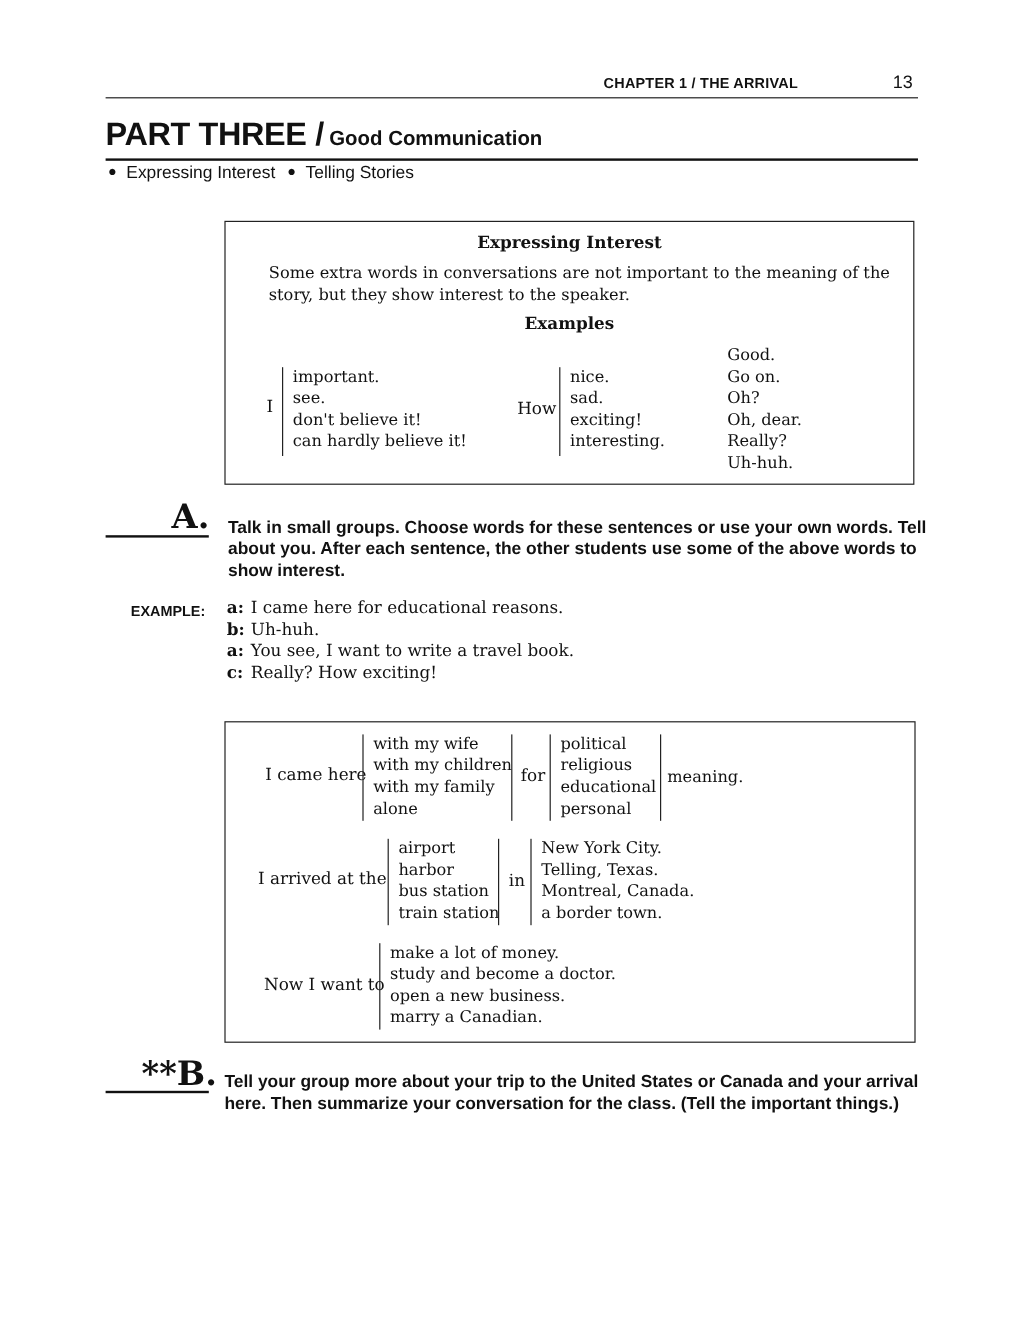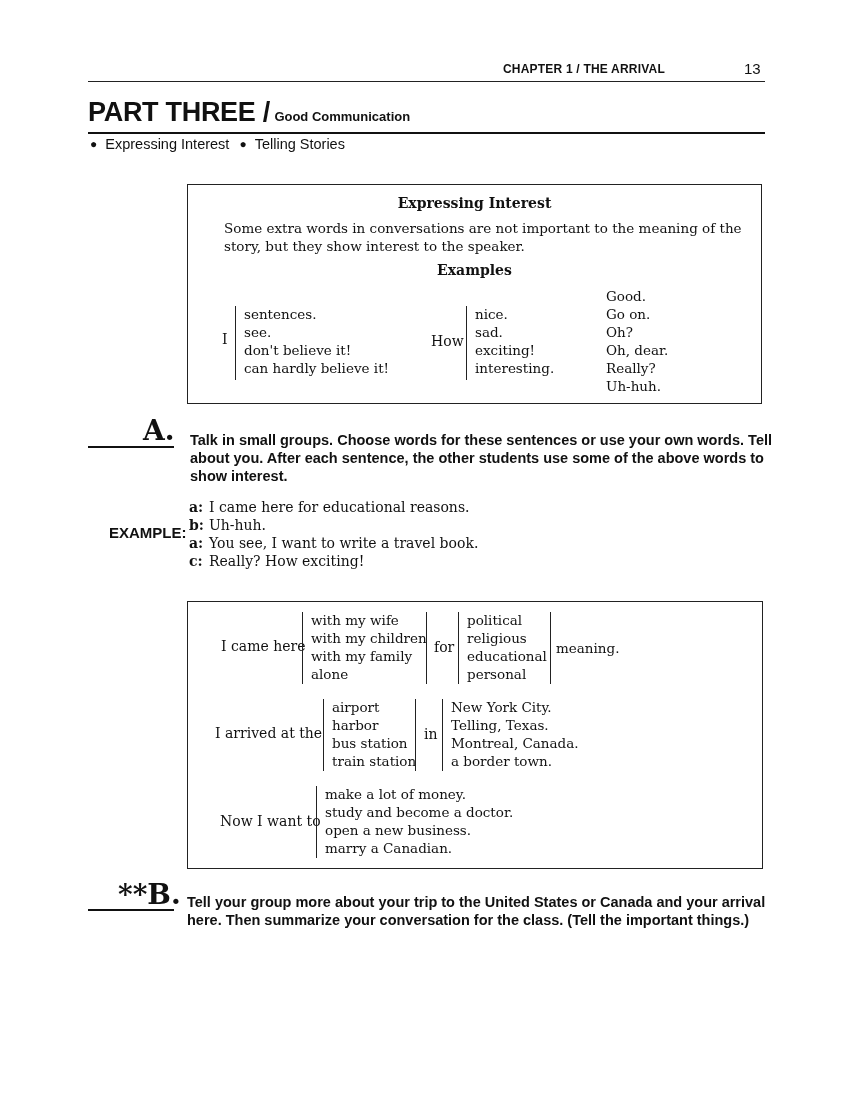--- a/index.html
+++ b/index.html
@@ -9,42 +9,42 @@
   .abs { position: absolute; }
 
   
   .run-head { top: 62px; left: 503px; font-size: 12px; font-weight: bold; letter-spacing: 0.2px; }
   .page-num { top: 60px; left: 744px; font-size: 15px; font-weight: normal; }
   .rule-top { top: 81px; left: 88px; width: 677px; height: 1px; background: #222; }
 
   
   .part-title { top: 97px; left: 88px; white-space: nowrap; }
   .part-title .big { font-size: 27px; font-weight: bold; letter-spacing: -0.3px; }
-  .part-title .small { font-size: 13px; font-weight: bold; }
+  .part-title .small { font-size: 17px; font-weight: bold; }
   .rule-title { top: 132px; left: 88px; width: 677px; height: 2px; background: #111; }
   .topics { top: 136px; left: 90px; font-size: 14.5px; }
   .topics .bullet { font-size: 12px; margin-right: 8px; position: relative; top: -1px; }
   .topics .bullet2 { margin-left: 6px; }
 
   
   .box1 { top: 184px; left: 187px; width: 575px; height: 220px; border: 1.5px solid #222; box-sizing: border-box; }
   .box1-title { top: 195px; left: 187px; width: 575px; text-align: center; font-size: 14px; font-weight: bold; }
   .box1-desc { top: 219px; left: 224px; width: 520px; font-size: 13.5px; line-height: 18px; }
   .box1-sub { top: 262px; left: 187px; width: 575px; text-align: center; font-size: 14px; font-weight: bold; }
 
   .ex-label { font-size: 14px; }
   .vbar { width: 1px; background: #222; }
   .list { font-size: 13.5px; line-height: 18px; }
 
   
   .ex-letter { font-family: "DejaVu Serif", serif; font-size: 28px; font-weight: bold; }
   .ex-line { height: 2px; background: #111; }
   .ex-text { font-size: 14.5px; font-weight: bold; line-height: 18px; width: 590px; }
 
-  .example-label { top: 502px; left: 109px; font-size: 15px; font-weight: bold; margin-top: 22px; }
+  .example-label { top: 502px; left: 109px; font-size: 12px; font-weight: bold; }
   .dialog { top: 498px; left: 189px; font-size: 14px; line-height: 18px; }
   .dialog .spk { font-weight: bold; display: inline-block; width: 20px; }
 
   
   .box2 { top: 601px; left: 187px; width: 576px; height: 268px; border: 1.5px solid #222; box-sizing: border-box; }
   .row-label { font-size: 14px; }
 </style>
 </head>
 <body>
 
@@ -63,21 +63,21 @@
 </div>
 
 <div class="abs box1"></div>
 <div class="abs serif box1-title">Expressing Interest</div>
 <div class="abs serif box1-desc">Some extra words in conversations are not important to the meaning of the story, but they show interest to the speaker.</div>
 <div class="abs serif box1-sub">Examples</div>
 
 <div class="abs serif ex-label" style="top:331px; left:222px;">I</div>
 <div class="abs vbar" style="top:306px; left:235px; height:74px;"></div>
 <div class="abs serif list" style="top:305px; left:244px;">
-  <div>sentences.</div>
+  <div>important.</div>
   <div>see.</div>
   <div>don't believe it!</div>
   <div>can hardly believe it!</div>
 </div>
 
 <div class="abs serif ex-label" style="top:333px; left:431px;">How</div>
 <div class="abs vbar" style="top:306px; left:466px; height:74px;"></div>
 <div class="abs serif list" style="top:305px; left:475px;">
   <div>nice.</div>
   <div>sad.</div>

